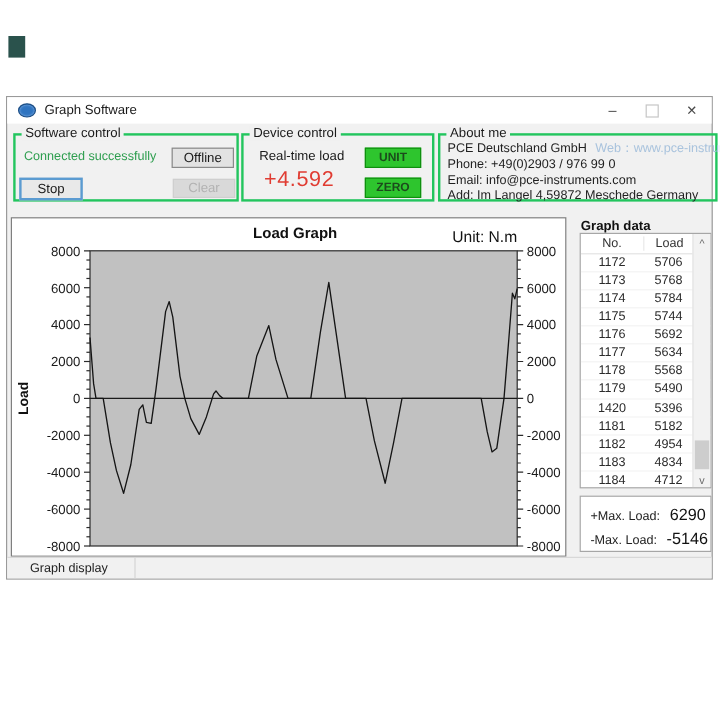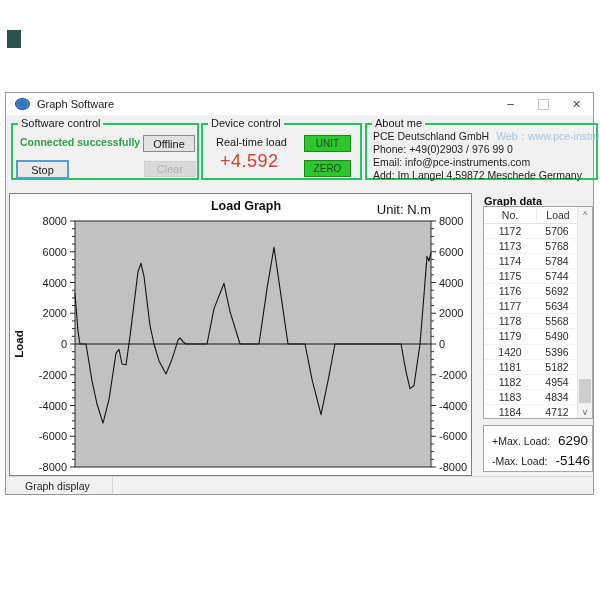--- a/index.html
+++ b/index.html
@@ -3,45 +3,45 @@
 <meta charset="utf-8">
 <style>
   html,body{margin:0;padding:0;}
   body{width:600px;height:600px;background:#ffffff;font-family:"Liberation Sans",sans-serif;position:relative;overflow:hidden;-webkit-font-smoothing:antialiased;}
   .abs{position:absolute;}
 
   
   .corner-mark{left:7px;top:30px;width:14px;height:18px;background:#2a524c;}
 
   
-  .window{left:5px;top:92px;width:589px;height:403px;background:#f1f1f1;border:1px solid #9a9a9a;box-sizing:border-box;}
+  .window{left:5px;top:80px;width:589px;height:403px;background:#f1f1f1;border:1px solid #9a9a9a;box-sizing:border-box;}
   .titlebar{position:absolute;left:0;top:0;right:0;height:22px;background:#ffffff;display:flex;align-items:center;}
   .app-icon{width:13px;height:10px;margin-left:9px;border-radius:50%;background:#2f74c0;border:1px solid #1d4e85;box-shadow:inset 0 0 2px #9cc2ee;}
   .titletext{margin-left:7px;font-size:11px;color:#1a1a1a;}
   .tb-space{flex:1;}
   .win-btn{width:33px;height:100%;display:flex;align-items:center;justify-content:center;color:#454545;font-size:12px;}
   .max-glyph{width:9px;height:9px;border:1px solid #c6c6c6;display:inline-block;}
   .close-glyph{font-size:11px;color:#4a4a4a;}
 
   
   .group{position:absolute;border:2px solid #22c55e;box-sizing:border-box;}
   .group-label{position:absolute;top:-8px;left:5px;background:#f1f1f1;padding:0 3px;font-size:11px;color:#1b1b1b;white-space:nowrap;}
   .sw-group{left:5px;top:30px;width:188px;height:57px;}
   .dc-group{left:195px;top:30px;width:161px;height:57px;}
   .about-group{left:359px;top:30px;width:233px;height:57px;}
 
-  .status-green{position:absolute;left:7px;top:11px;font-size:10.5px;color:#2e9e4f;font-weight:bold;}
+  .status-green{position:absolute;left:7px;top:11px;font-size:10.5px;color:#2e9e4f;}
   .btn{position:absolute;background:#e2e2e2;border:1px solid #8a8a8a;font-size:11px;color:#1a1a1a;display:flex;align-items:center;justify-content:center;box-sizing:border-box;}
   .offline-btn{left:130px;top:10px;width:52px;height:17px;}
   .stop-btn{left:3px;top:35px;width:53px;height:19px;border:2px solid #5b9bd1;background:#e9e9e9;}
   .clear-btn{left:131px;top:36px;width:52px;height:16px;background:#d9d9d9;border:1px solid #cfcfcf;color:#b2b2b2;}
 
   .rt-label{position:absolute;left:13px;top:11px;font-size:11px;color:#1a1a1a;}
   .rt-value{position:absolute;left:17px;top:26px;font-size:18px;color:#e03c32;letter-spacing:0.5px;}
-  .green-btn{position:absolute;left:101px;width:47px;height:17px;background:#2ec52e;border:1px solid #0f8f0f;color:#1c4b1c;font-size:10px;font-weight:normal;display:flex;align-items:center;justify-content:center;box-sizing:border-box;}
+  .green-btn{position:absolute;left:101px;width:47px;height:17px;background:#2ec52e;border:1px solid #0f8f0f;color:#1c4b1c;font-size:10px;font-weight:bold;display:flex;align-items:center;justify-content:center;box-sizing:border-box;}
   .unit-btn{top:10px;}
   .zero-btn{top:35px;}
 
   .about-lines{position:absolute;left:6px;top:5px;font-size:10.5px;color:#1f1f1f;line-height:13px;white-space:nowrap;}
   .about-row1{display:flex;gap:7px;}
   .web-link{color:#a9c3dd;}
 
   
   .chart-panel{left:3px;top:100px;width:463px;height:283px;background:#ffffff;border:1px solid #7f7f7f;box-sizing:border-box;}
 

